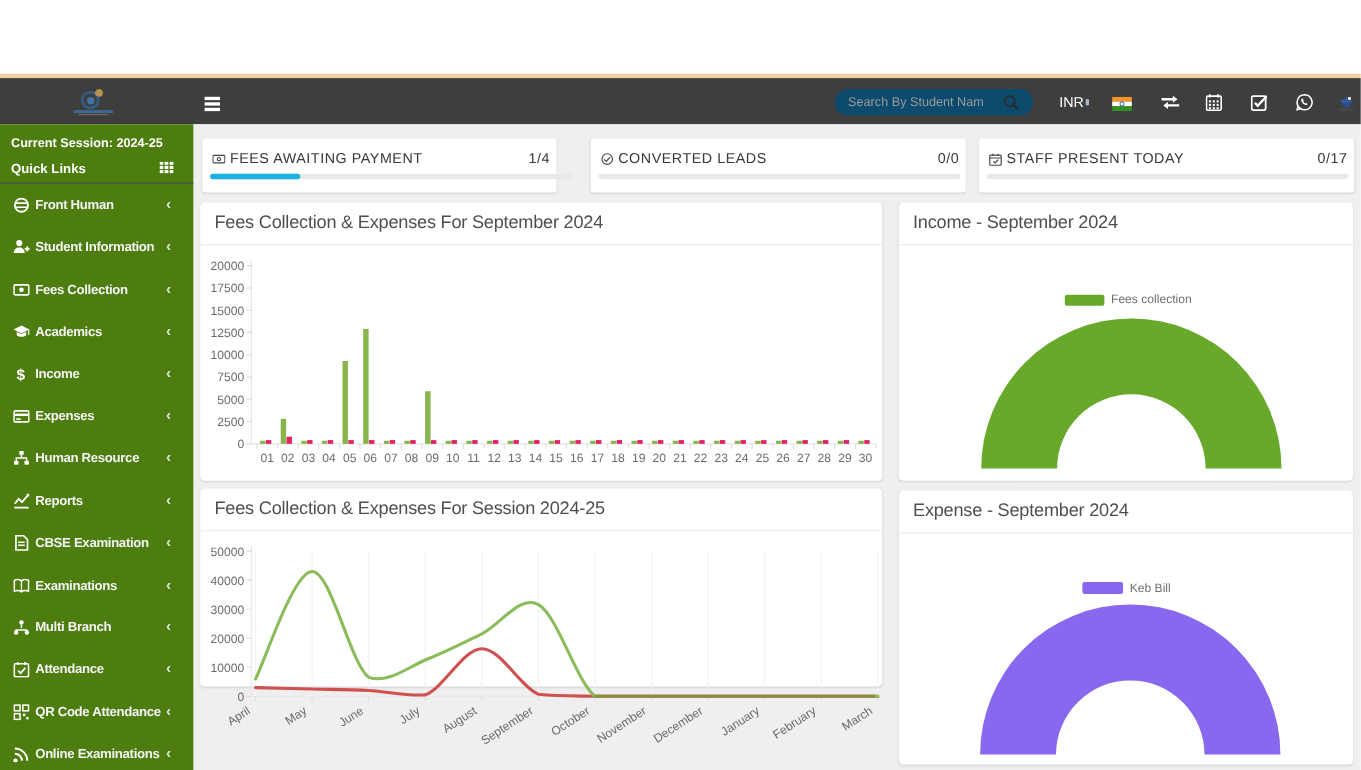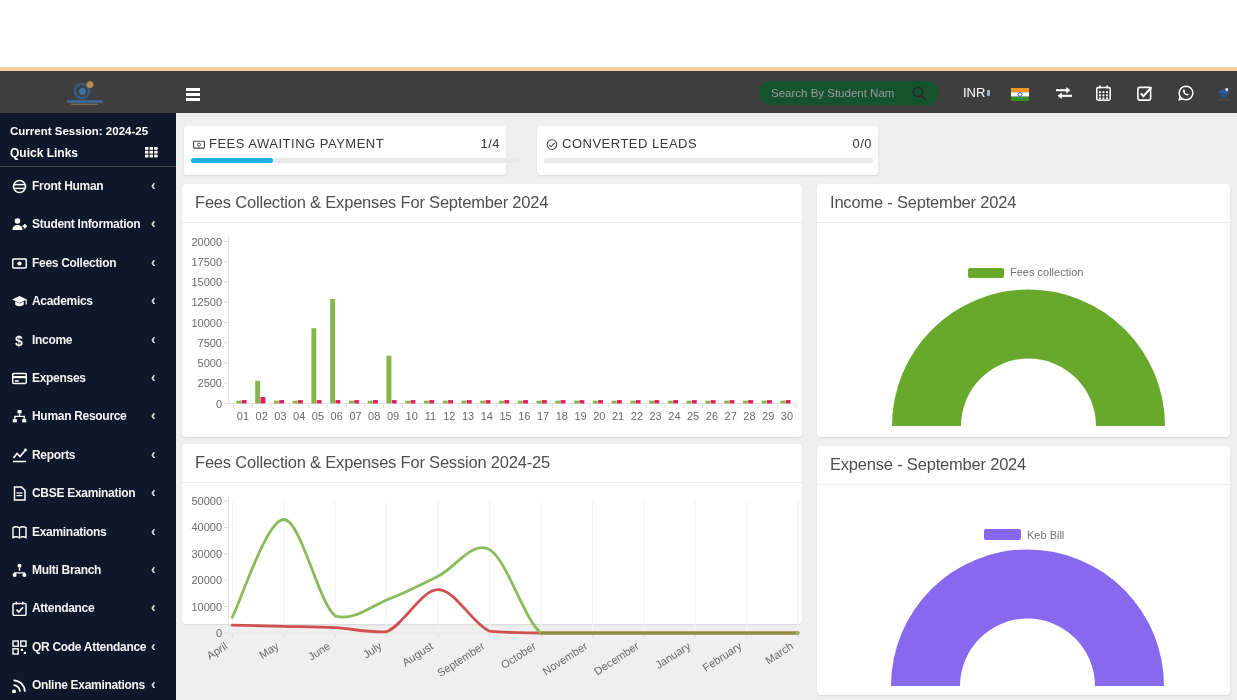--- a/index.html
+++ b/index.html
@@ -1,20 +1,20 @@
 <!DOCTYPE html>
 <html><head>
 <meta charset="utf-8">
 <style>
 *{margin:0;padding:0;box-sizing:border-box}
 html,body{width:1237px;height:700px;overflow:hidden;font-family:"Liberation Sans",sans-serif;background:#fff}
 .abs{position:absolute}
 #header{position:absolute;left:0;top:71px;width:1237px;height:42px;background:#3e3e3e}
 #tan{position:absolute;left:0;top:67px;width:1237px;height:4px;background:#f3cf9e}
-#sidebar{position:absolute;left:0;top:113px;width:176px;height:587px;background:#0f172a}
+#sidebar{position:absolute;left:0;top:113px;width:176px;height:587px;background:#4d7c0f}
 #content{position:absolute;left:176px;top:113px;width:1061px;height:587px;background:#efefef;overflow:hidden}
 .card{position:absolute;background:#fff;border-radius:4px;box-shadow:0 1px 2px rgba(0,0,0,.1)}
 .ctitle{position:absolute;left:13px;top:9px;font-size:16.5px;color:#4f4f4f;letter-spacing:-.2px}
 .chr{position:absolute;left:0;top:38px;width:100%;height:1px;background:#ebebeb}
 .statlbl{font-size:13px;color:#383838;letter-spacing:.5px}
 .menuitem{position:absolute;left:0;width:176px;height:38px;color:#f4f4f4}
 .mtext{position:absolute;left:32px;top:12px;font-size:12px;font-weight:bold;letter-spacing:-.3px}
 .mchev{position:absolute;left:151px;top:10px;font-size:14px;color:#e0e0e0;font-weight:bold}
 .micon{position:absolute;left:12px;top:12px;width:15px;height:15px}
 </style>
@@ -28,21 +28,21 @@
   <circle cx="18.5" cy="12.5" r="3.4" fill="#4179ad" opacity="0.9"></circle>
   <path d="M22.5 4.5 C24 1.5 27.5 1 29 3.5 C30.5 6 29 9 26.3 9 C24 9 22 7.5 22.5 4.5Z" fill="#c29a4a" opacity="0.9"></path>
   <rect x="3" y="21" width="36" height="3" rx="1" fill="#3c6fa4" opacity="0.8"></rect>
   <rect x="7" y="24.6" width="27" height="1.4" rx="0.7" fill="#7c7253" opacity="0.85"></rect>
 </svg>
 
 <div class="abs" style="left:186px;top:17px;width:14px;height:3px;background:#fff"></div>
 <div class="abs" style="left:186px;top:22px;width:14px;height:3px;background:#fff"></div>
 <div class="abs" style="left:186px;top:27px;width:14px;height:3px;background:#fff"></div>
 
-<div class="abs" style="left:759px;top:10px;width:180px;height:24px;background:#14532d;border-radius:12px">
+<div class="abs" style="left:759px;top:10px;width:180px;height:24px;background:#0c4a6e;border-radius:12px">
   <div class="abs" style="left:12px;top:5.5px;font-size:11.5px;color:#9a9a9a">Search By Student Nam</div>
   <svg class="abs" style="left:152px;top:4px" width="16" height="16" viewBox="0 0 16 16">
         <circle cx="7" cy="7" r="4.6" fill="none" stroke="#2b2b2b" stroke-width="1.7"></circle>
         <line x1="10.5" y1="10.5" x2="14" y2="14" stroke="#2b2b2b" stroke-width="1.9" stroke-linecap="round"></line>
       </svg>
 </div>
 <div class="abs" style="left:963px;top:14px;font-size:13px;font-weight:normal;color:#fff">INR</div>
 <div class="abs" style="left:987px;top:19px;width:3px;height:6px;background:#9fb6c8;border-radius:1px"></div>
 
 <svg class="abs" style="left:1011px;top:17px" width="18" height="13" viewBox="0 0 18 13">
@@ -250,20 +250,33 @@
   <div class="abs" style="left:7px;top:32px;width:329px;height:5px;background:#e9e9e9;border-radius:3px"></div>
   <div class="abs" style="left:7px;top:32px;width:82px;height:5px;background:#1bb1e0;border-radius:3px"></div>
 </div>
 <div class="card" style="left:361px;top:13px;width:341px;height:49px;border-radius:3px">
   <svg class="abs" style="left:9px;top:13px" width="12" height="12" viewBox="0 0 15 15">
         <circle cx="7.5" cy="7" r="6" fill="none" stroke="#444" stroke-width="1.3"></circle>
         <path d="M4 7.5 L6.5 9.5 L11 4.8" fill="none" stroke="#444" stroke-width="1.4"></path>
       </svg>
   <div class="abs statlbl" style="left:25px;top:10px">CONVERTED LEADS</div>
   <div class="abs statlbl" style="right:6px;top:10px">0/0</div>
+  <div class="abs" style="left:7px;top:32px;width:329px;height:5px;background:#e9e9e9;border-radius:3px"></div>
+
+</div>
+<div class="card" style="left:714px;top:13px;width:341px;height:49px;border-radius:3px">
+  <svg class="abs" style="left:9px;top:13px" width="12" height="12" viewBox="0 0 15 15">
+        <rect x="1" y="2.6" width="13" height="11.4" rx="1.2" fill="none" stroke="#444" stroke-width="1.3"></rect>
+        <line x1="1" y1="5.8" x2="14" y2="5.8" stroke="#444" stroke-width="1.2"></line>
+        <line x1="4.4" y1="1" x2="4.4" y2="3.6" stroke="#444" stroke-width="1.3"></line>
+        <line x1="10.6" y1="1" x2="10.6" y2="3.6" stroke="#444" stroke-width="1.3"></line>
+        <path d="M5 9.6 L7 11.4 L10.4 7.8" fill="none" stroke="#444" stroke-width="1.3"></path>
+      </svg>
+  <div class="abs statlbl" style="left:25px;top:10px">STAFF PRESENT TODAY</div>
+  <div class="abs statlbl" style="right:6px;top:10px">0/17</div>
   <div class="abs" style="left:7px;top:32px;width:329px;height:5px;background:#e9e9e9;border-radius:3px"></div>
 
 </div>
 <div class="card" style="left:6px;top:71px;width:620px;height:253px">
   <div class="ctitle">Fees Collection &amp; Expenses For September 2024</div>
   <div class="chr"></div>
   <svg class="abs" style="left:0;top:0" width="620" height="253" viewBox="182 184 620 253">
     <line x1="228.5" y1="236" x2="228.5" y2="403.5" stroke="#e6e6e6" stroke-width="1"></line>
     <line x1="228.5" y1="403.5" x2="796" y2="403.5" stroke="#e6e6e6" stroke-width="1"></line>
 <text x="222" y="407.5" font-size="11" fill="#6a6a6a" text-anchor="end">0</text>

